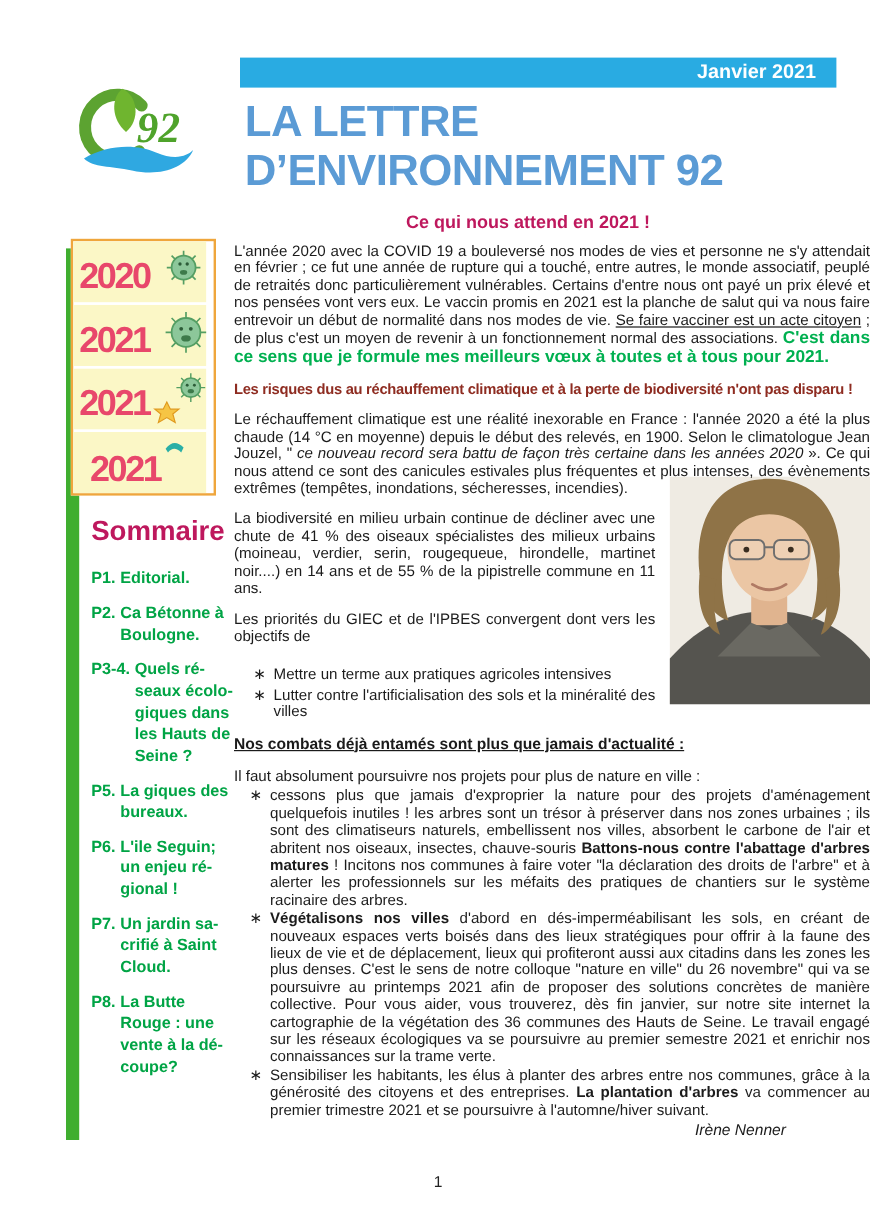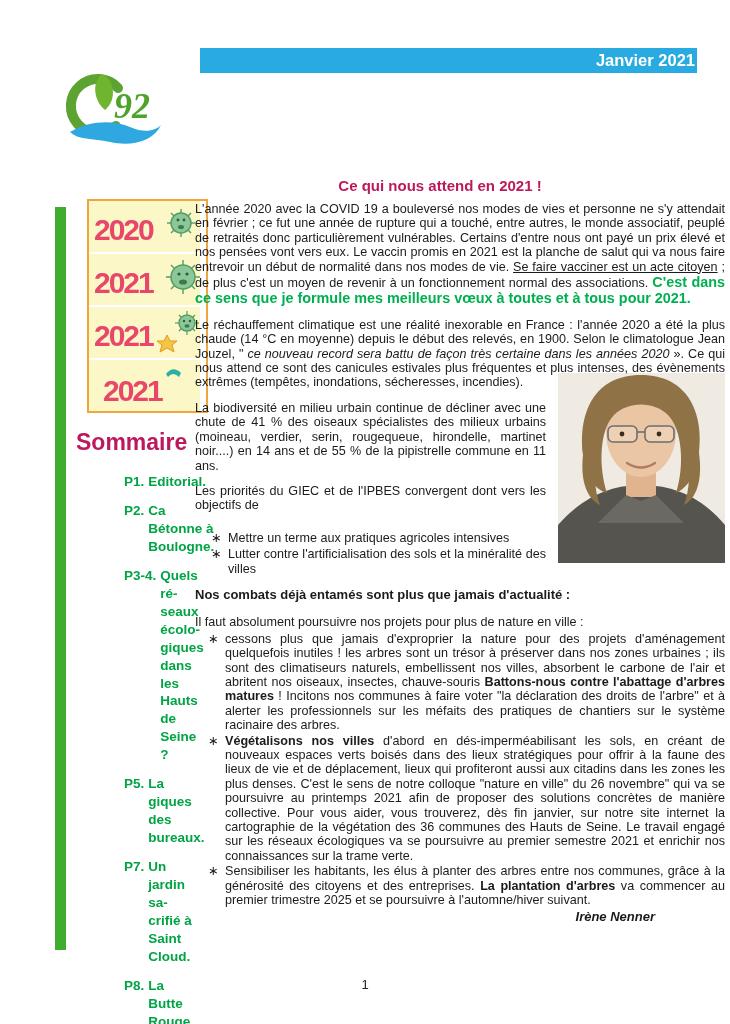--- a/index.html
+++ b/index.html
@@ -2,78 +2,79 @@
 <html lang="fr"><head>
 <meta charset="utf-8">
 <style>
   html,body{margin:0;padding:0;background:#ffffff;}
   .page{position:relative;width:730px;height:1024px;background:#fff;overflow:hidden;
         font-family:"Liberation Sans",sans-serif;color:#1b1b1b;}
 
   
   .date-bar{position:absolute;left:200px;top:48px;width:497px;height:25px;background:#29ABE2;
             color:#fff;font-weight:bold;font-size:16.5px;line-height:25px;text-align:right;
-            padding-right:2px;box-sizing:border-box;}
+            padding-right:17px;box-sizing:border-box;}
   .logo{position:absolute;left:62px;top:70px;width:104px;height:84px;}
   .title{position:absolute;left:204px;top:80px;margin:0;color:#5B9BD5;font-weight:bold;
          font-size:36.5px;line-height:41px;letter-spacing:-0.5px;}
   .lead-heading{position:absolute;left:195px;top:177px;width:490px;text-align:center;
                 font-weight:bold;font-size:15px;color:#be185d;}
 
   
   .green-bar{position:absolute;left:55px;top:207px;width:11px;height:743px;background:#3FAE2F;}
-  .comic{position:absolute;left:87px;top:199px;width:121px;border:2px solid #EFA63C;background:#fff;
+  .comic{position:absolute;left:59px;top:199px;width:121px;border:2px solid #EFA63C;background:#fff;
          box-sizing:border-box;}
   .comic svg{display:block;width:111px;height:51px;margin-bottom:2px;}
   .comic svg:last-child{margin-bottom:0;}
   .sommaire{position:absolute;left:76px;top:429px;width:119px;}
   .sommaire-title{margin:0 0 17px;font-size:23px;font-weight:bold;color:#be185d;}
   .sommaire-item{display:flex;color:#00A445;font-weight:bold;font-size:13.5px;line-height:1.33;
                  margin-bottom:11px;}
-  .sommaire-item .num{margin-right:4px;white-space:nowrap;margin-left:48px;}
+  .sommaire-item .num{margin-right:4px;white-space:nowrap;}
 
   
   .main{position:absolute;left:195px;top:202px;width:530px;font-size:12.6px;line-height:14.4px;
         text-align:justify;}
   .main p{margin:0 0 11px;}
   .u{text-decoration:underline;}
   .green-strong{color:#00B050;font-weight:bold;font-size:14.4px;line-height:16px;}
   .h-red{color:#8E2C21;font-weight:bold;font-size:12.3px;letter-spacing:-0.25px;white-space:nowrap;
          margin:1px 0 11px;text-align:left;}
-  .h-combats{font-weight:bold;font-size:13px;margin:2px 0 13px;
+  .h-combats{font-weight:bold;text-decoration:underline;font-size:13px;margin:2px 0 13px;
              text-align:left;clear:both;}
   .photo{float:right;width:167px;height:190px;margin:-28px 0 6px 12px;}
   .goals{margin:1px 0 12px;padding:0;list-style:none;}
   .goals li{display:flex;margin:1px 0 2px;padding-left:16px;}
   .bullets{margin:1px 0 0;padding:0;list-style:none;}
   .bullets li{display:flex;margin:0 0 1px;padding-left:13px;}
   .marker{flex:0 0 17px;text-align:left;}
   .li-text{flex:1;text-align:justify;}
   .closing{margin:0;}
-  .signature{text-align:right;padding-right:70px;font-weight:bold;font-style:italic;
+  .signature{text-align:right;padding-right:70px;font-weight:normal;font-style:italic;
              font-size:13px;margin-top:3px;}
   .page-num{position:absolute;left:0;bottom:32px;width:730px;text-align:center;font-size:13px;
             color:#222;}
 </style>
 </head>
 <body>
 
 <div class="page">
 
   <div class="date-bar">Janvier 2021</div>
 
   <div class="logo">
     <svg viewBox="0 0 104 84" width="104" height="84">
       <path d="M56,18 A27,27 0 1 0 54,56" fill="none" stroke="#5CA331" stroke-width="10" stroke-linecap="round"></path>
       <path d="M40,4 C53,10 55,30 43,40 C31,30 30,12 40,4 Z" fill="#6FB52F"></path>
       <text x="52" y="48" font-family="Liberation Serif, serif" font-style="italic" font-weight="bold" font-size="36" fill="#4FA32B">92</text>
       <path d="M8,62 C28,50 52,50 68,57 C84,64 94,60 99,55 C92,71 70,77 48,72 C30,68 16,70 8,62 Z" fill="#2FA8E1"></path>
     </svg>
   </div>
 
+  <h1 class="title"><span>LA LETTRE</span><br><span>D’ENVIRONNEMENT 92</span></h1>
 
   <div class="lead-heading">Ce qui nous attend en 2021 !</div>
 
   <div class="green-bar"></div>
 
   <div class="comic">
 
     <svg viewBox="0 0 111 51">
       <rect width="111" height="51" fill="#FBF7C6"></rect>
       <text x="5" y="39" font-size="30" font-weight="bold" letter-spacing="-2" fill="#E8476B">2020</text>
@@ -139,33 +140,38 @@
     </div>
     <div class="sommaire-item">
       <span class="num">P3-4.</span>
       <span>Quels ré­seaux écolo­giques dans les Hauts de Seine ?</span>
     </div>
     <div class="sommaire-item">
       <span class="num">P5.</span>
       <span>La giques des bureaux.</span>
     </div>
     <div class="sommaire-item">
+      <span class="num">P6.</span>
+      <span>L'ile Seguin; un enjeu ré­gional !</span>
+    </div>
+    <div class="sommaire-item">
       <span class="num">P7.</span>
       <span>Un jardin sa­crifié à Saint Cloud.</span>
     </div>
     <div class="sommaire-item">
       <span class="num">P8.</span>
       <span>La Butte Rouge : une vente à la dé­coupe?</span>
     </div>
   </aside>
 
   <main class="main">
 
     <p><span>L'année 2020 avec la COVID 19 a bouleversé nos modes de vies et personne ne s'y attendait en février ; ce fut une année de rupture qui a touché, entre autres, le monde associatif, peuplé de retraités donc particulièrement vulnérables. Certains d'entre nous ont payé un prix élevé et nos pensées vont vers eux. Le vaccin promis en 2021 est la planche de salut qui va nous faire entrevoir un début de normalité dans nos modes de vie. </span><span class="u">Se faire vacciner est un acte citoyen</span><span> ; de plus c'est un moyen de revenir à un fonctionnement normal des associations. </span><span class="green-strong">C'est dans ce sens que je formule mes meilleurs vœux à toutes et à tous pour 2021.</span></p>
 
+    <h3 class="h-red">Les risques dus au réchauffement climatique et à la perte de biodiversité n'ont pas disparu !</h3>
 
     <p><span>Le réchauffement climatique est une réalité inexorable en France : l'année 2020 a été la plus chaude (14 °C en moyenne) depuis le début des relevés, en 1900. Selon le climatologue Jean Jouzel, " </span><i>ce nouveau record sera battu de façon très certaine dans les années 2020</i><span> ». Ce qui nous attend ce sont des canicules estivales plus fréquentes et plus intenses, des évènements extrêmes (tempêtes, inondations, sécheresses, incendies).</span></p>
 
     <div>
       <svg class="photo" viewBox="0 0 167 190">
         <rect width="167" height="190" fill="#EFEBE3"></rect>
         <path d="M0,190 L0,152 C28,120 58,112 83,112 C110,112 140,120 167,152 L167,190 Z" fill="#55544F"></path>
         <rect x="68" y="90" width="30" height="34" fill="#E0B48F"></rect>
         <ellipse cx="83" cy="60" rx="35" ry="44" fill="#EBC6A4"></ellipse>
         <path d="M83,2 C36,2 20,40 25,82 C27,106 40,118 49,120 C40,92 42,56 56,42 C70,28 96,28 110,42 C124,56 127,92 118,120 C127,116 139,104 141,80 C146,40 130,2 83,2 Z" fill="#8F7347"></path>
@@ -204,21 +210,21 @@
       <li>
         <span class="marker">∗</span>
         <span class="li-text"><span>cessons plus que jamais d'exproprier la nature pour des projets d'aménagement quelquefois inutiles ! les arbres sont un trésor à préserver dans nos zones urbaines ; ils sont des climatiseurs naturels, embellissent nos villes, absorbent le carbone de l'air et abritent nos oiseaux, insectes, chauve-souris </span><b>Battons-nous contre l'abattage d'arbres matures</b><span> ! Incitons nos communes à faire voter "la déclaration des droits de l'arbre" et à alerter les professionnels sur les méfaits des pratiques de chantiers sur le système racinaire des arbres.</span></span>
       </li>
       <li>
         <span class="marker">∗</span>
         <span class="li-text"><b>Végétalisons nos villes</b><span> d'abord en dés-imperméabilisant les sols, en créant de nouveaux espaces verts boisés dans des lieux stratégiques pour offrir à la faune des lieux de vie et de déplacement, lieux qui profiteront aussi aux citadins dans les zones les plus denses. C'est le sens de notre colloque "nature en ville" du 26 novembre" qui va se poursuivre au printemps 2021 afin de proposer des solutions concrètes de manière collective. Pour vous aider, vous trouverez, dès fin janvier, sur notre site internet la cartographie de la végétation des 36 communes des Hauts de Seine. Le travail engagé sur les réseaux écologiques va se poursuivre au premier semestre 2021 et enrichir nos connaissances sur la trame verte.</span></span>
       </li>
       <li>
         <span class="marker">∗</span>
-        <span class="li-text"><span>Sensibiliser les habitants, les élus à planter des arbres entre nos communes, grâce à la générosité des citoyens et des entreprises. </span><b>La plantation d'arbres</b><span> va commencer au premier trimestre 2025 et se poursuivre à l'automne/hiver suivant.</span></span>
+        <span class="li-text"><span>Sensibiliser les habitants, les élus à planter des arbres entre nos communes, grâce à la générosité des citoyens et des entreprises. </span><b>La plantation d'arbres</b><span> va commencer au premier trimestre 2021 et se poursuivre à l'automne/hiver suivant.</span></span>
       </li>
     </ul>
 
 
     <div class="signature">Irène Nenner</div>
   </main>
 
   <div class="page-num">1</div>
 </div>
 

